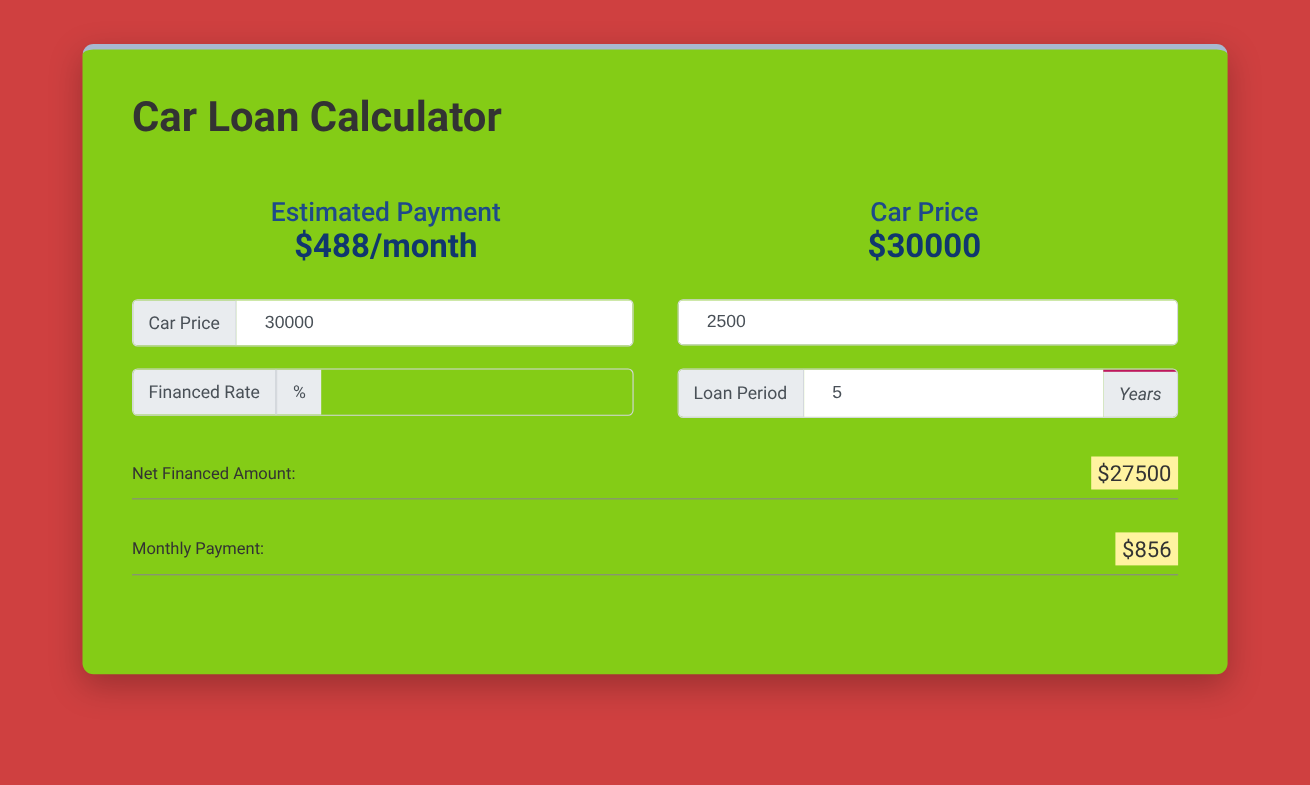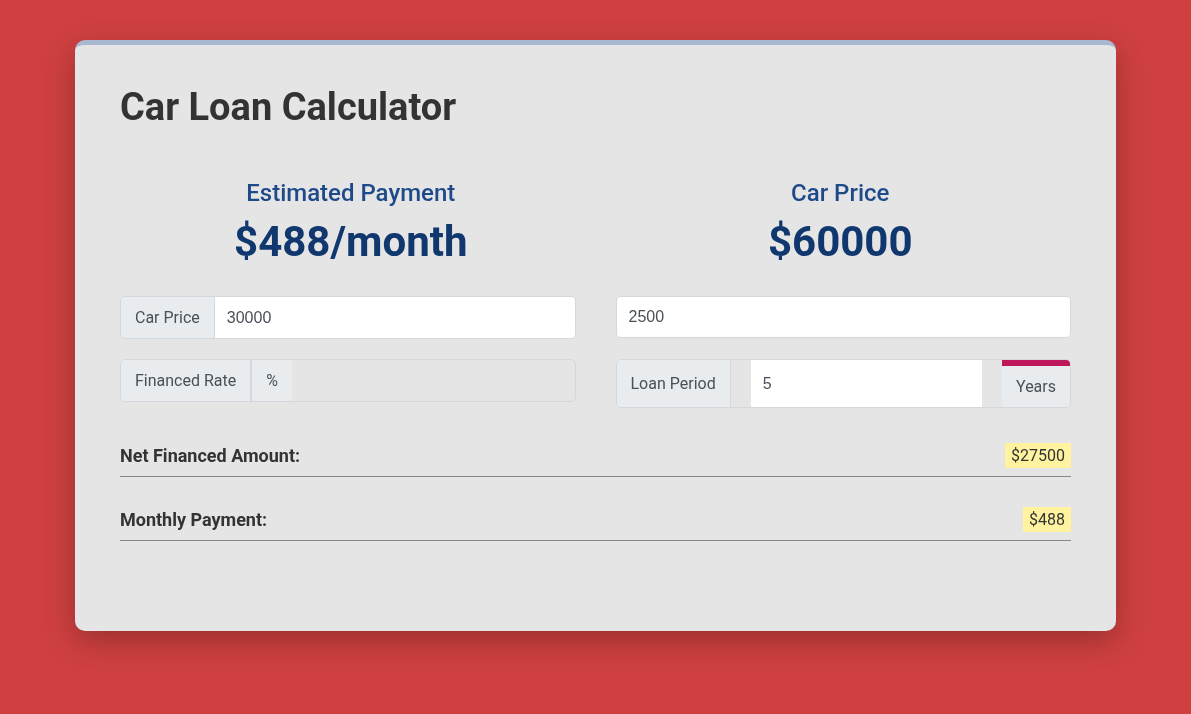--- a/index.html
+++ b/index.html
@@ -7,21 +7,21 @@
       margin: 0;
       padding: 0;
     }
     body {
       font-family: -apple-system, BlinkMacSystemFont, "Segoe UI", Roboto, sans-serif;
       background: #cf4040;
       min-height: 714px;
       padding: 40px 75px;
     }
     .card {
-      background: #e5e5e5;
+      background: #84cc16;
       border-radius: 10px;
       border-top: 5px solid #a8b8d0;
       box-shadow: 0 10px 30px rgba(0,0,0,0.25);
       padding: 40px 45px 60px 45px;
     }
     h1 {
       font-size: 38px;
       font-weight: 700;
       color: #333;
       margin-bottom: 50px;
@@ -34,24 +34,24 @@
     .top-box {
       flex: 1;
       text-align: center;
     }
     .top-label {
       font-size: 24px;
       color: #1e4a8a;
       font-weight: 500;
     }
     .top-value {
-      font-size: 42px;
+      font-size: 30px;
       font-weight: 700;
       color: #10376e;
-      margin-top: 10px;
+      margin-top: 0;
     }
     .input-row {
       display: flex;
       gap: 40px;
       margin-bottom: 20px;
     }
     .input-col {
       flex: 1;
     }
     .input-group {
@@ -69,70 +69,71 @@
       border-right: 1px solid #d4d8dd;
       display: flex;
       align-items: center;
     }
     .addon-right {
       border-right: none;
       border-left: 1px solid #d4d8dd;
     }
     .addon-bottom {
       border-right: none;
-      border-top: 6px solid #be185d;
+      border-top: 2px solid #be185d;
       width: auto;
       flex-basis: auto;
+      font-style: italic;
     }
     input.field {
       flex: 1;
       border: none;
-      padding: 11px 12px;
+      padding: 11px 26px;
       font-size: 16px;
       color: #495057;
       outline: none;
       min-width: 50px;
     }
     .results {
       margin-top: 35px;
     }
     .result-row {
       display: flex;
       justify-content: space-between;
       align-items: center;
       border-bottom: 1px solid #888;
       padding-bottom: 8px;
       margin-bottom: 30px;
     }
     .result-label {
-      font-size: 18px;
-      font-weight: 700;
+      font-size: 15px;
+      font-weight: 400;
       color: #333;
     }
     .result-value {
       background: #fff3a0;
       padding: 3px 6px;
-      font-size: 16px;
+      font-size: 20px;
       color: #333;
     }
   </style>
 </head>
 <body>
 
 <div class="card">
   <h1>Car Loan Calculator</h1>
 
   <div class="top-row">
     <div class="top-box">
       <div class="top-label">Estimated Payment</div>
       <div class="top-value">$488/month</div>
     </div>
     <div class="top-box">
       <div class="top-label">Car Price</div>
-      <div class="top-value">$60000</div>
+      <div class="top-value">$30000</div>
     </div>
   </div>
 
   <div class="input-row">
     <div class="input-col">
       <div class="input-group">
         <span class="addon">Car Price</span>
         <input class="field" value="30000" style="">
       </div>
     </div>
@@ -144,31 +145,31 @@
   </div>
 
   <div class="input-row">
     <div class="input-col">
       <div class="input-group">
         <span class="addon">Financed Rate</span>
         <span class="addon addon-right">%</span>
       </div>
     </div>
     <div class="input-col">
-      <div class="input-group" style="flex-wrap:wrap;gap:20px;">
+      <div class="input-group" style="flex-wrap:wrap;">
         <span class="addon">Loan Period</span>
         <input class="field" style="min-width: 200px;" value="5">
         <span class="addon addon-bottom" style="flex-basis:auto;">Years</span>
       </div>
     </div>
   </div>
 
   <div class="results">
     <div class="result-row">
       <span class="result-label">Net Financed Amount:</span>
       <span class="result-value">$27500</span>
     </div>
     <div class="result-row">
       <span class="result-label">Monthly Payment:</span>
-      <span class="result-value">$488</span>
+      <span class="result-value">$856</span>
     </div>
   </div>
 </div>
 
 </body></html>

